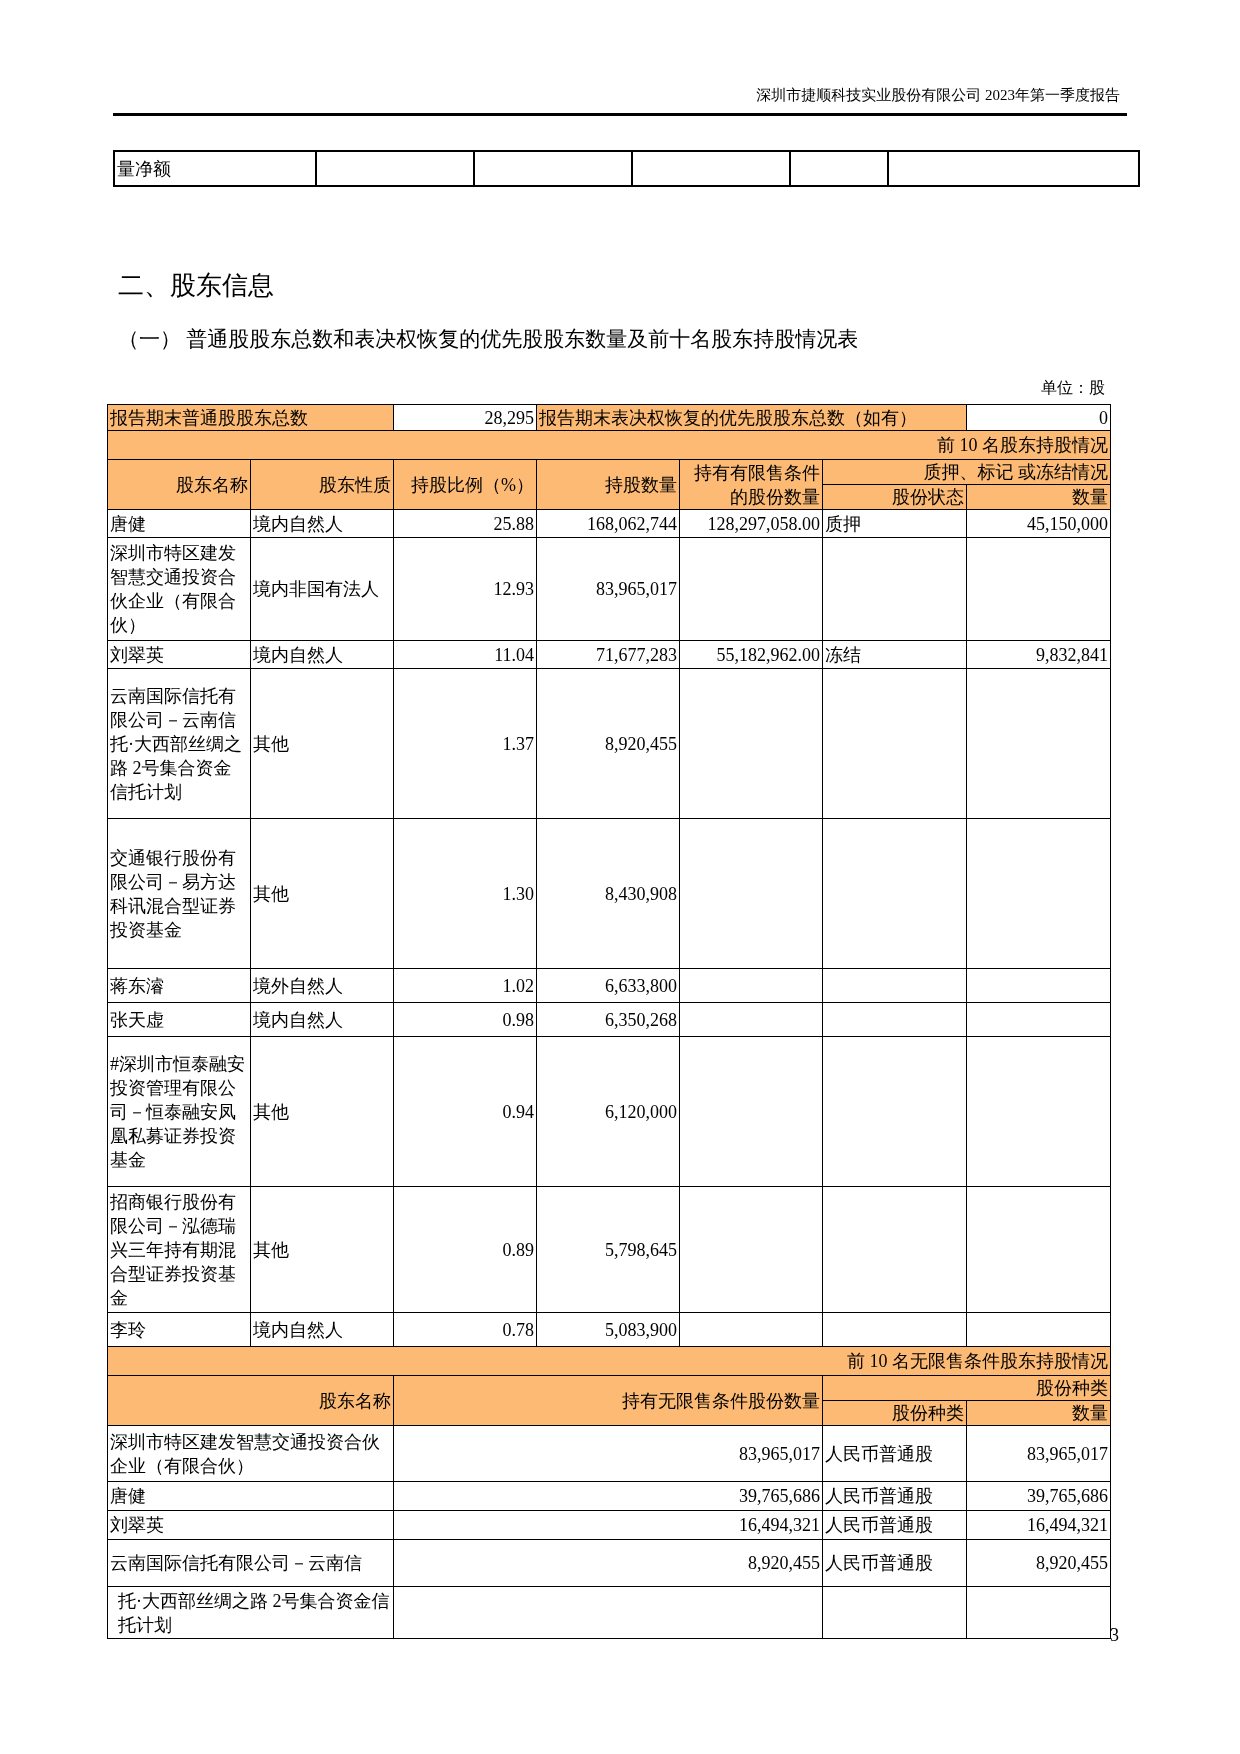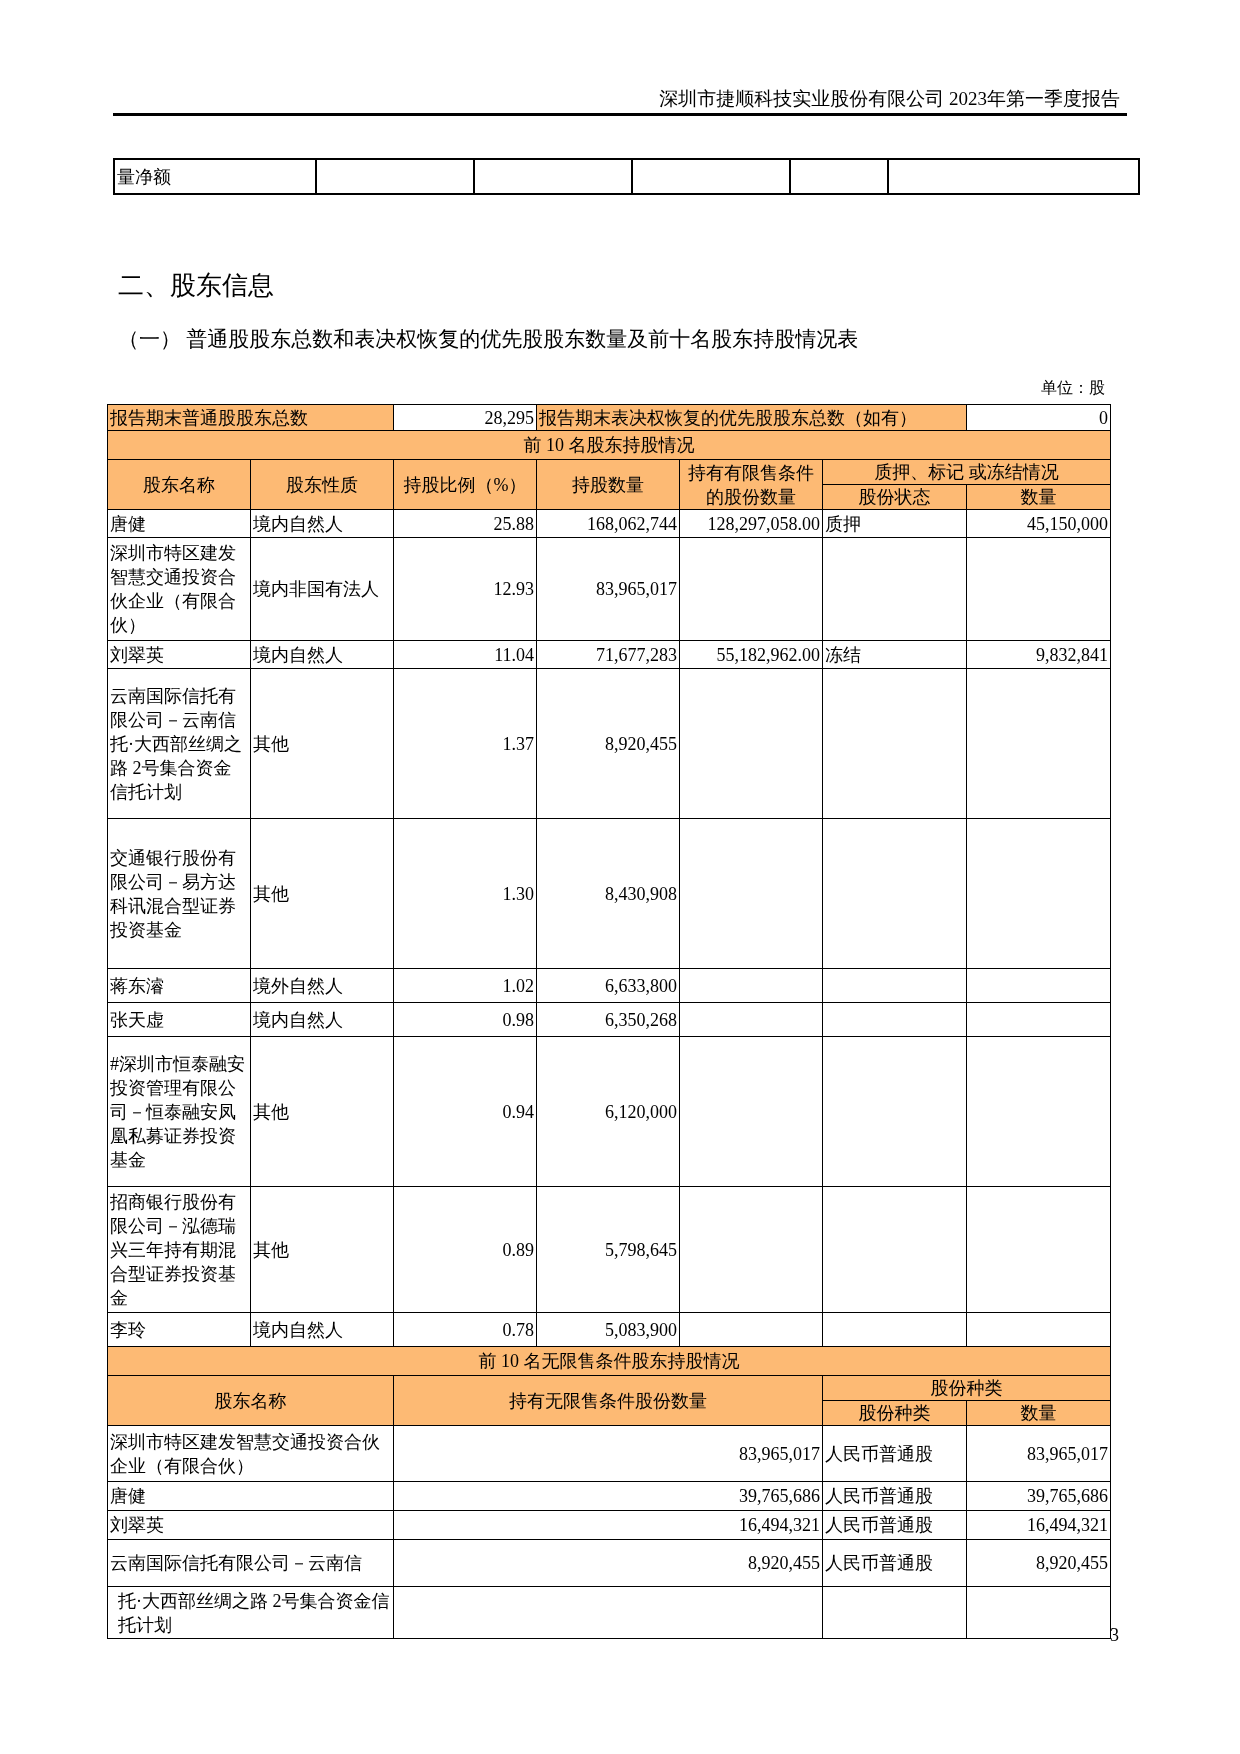--- a/index.html
+++ b/index.html
@@ -1,26 +1,26 @@
 <!DOCTYPE html>
 <html><head>
 <meta charset="utf-8">
 <style>
   html, body { margin: 0; padding: 0; background: #ffffff; }
   body { width: 1240px; height: 1754px; position: relative; font-family: "Liberation Serif", "DejaVu Serif", serif; color: #000; overflow: hidden; }
-  .header-text { position: absolute; right: 120px; top: 86px; font-size: 19px; }
+  .header-text { position: absolute; right: 120px; top: 86px; font-size: 15px; }
   .header-rule { position: absolute; left: 113px; top: 113px; width: 1014px; height: 3px; background: #000; }
 
   table { border-collapse: collapse; position: absolute; table-layout: fixed; }
   td { border: 1.5px solid #000; font-size: 18px; line-height: 24px; padding: 0 2px; vertical-align: middle; overflow: hidden; }
   .num { text-align: right; }
-  .ctr { text-align: center; }
+  .ctr { text-align: right; }
   .gray { background: #fdba74; }
 
-  #cash-table { left: 113px; top: 158px; width: 1025px; border: 2px solid #0369a1; }
+  #cash-table { left: 113px; top: 150px; width: 1025px; border: 2px solid #0369a1; }
   #cash-table td { border-width: 2px; }
 
   .section-title { position: absolute; left: 118px; top: 268px; font-size: 26px; }
   .subsection-title { position: absolute; left: 118px; top: 325px; font-size: 21px; }
   .unit-label { position: absolute; right: 135px; top: 378px; font-size: 16px; }
 
   #holder-table { left: 107px; top: 404px; width: 1003px; }
   .page-number { position: absolute; left: 1110px; top: 1625px; font-size: 18px; }
 </style>
 </head>

